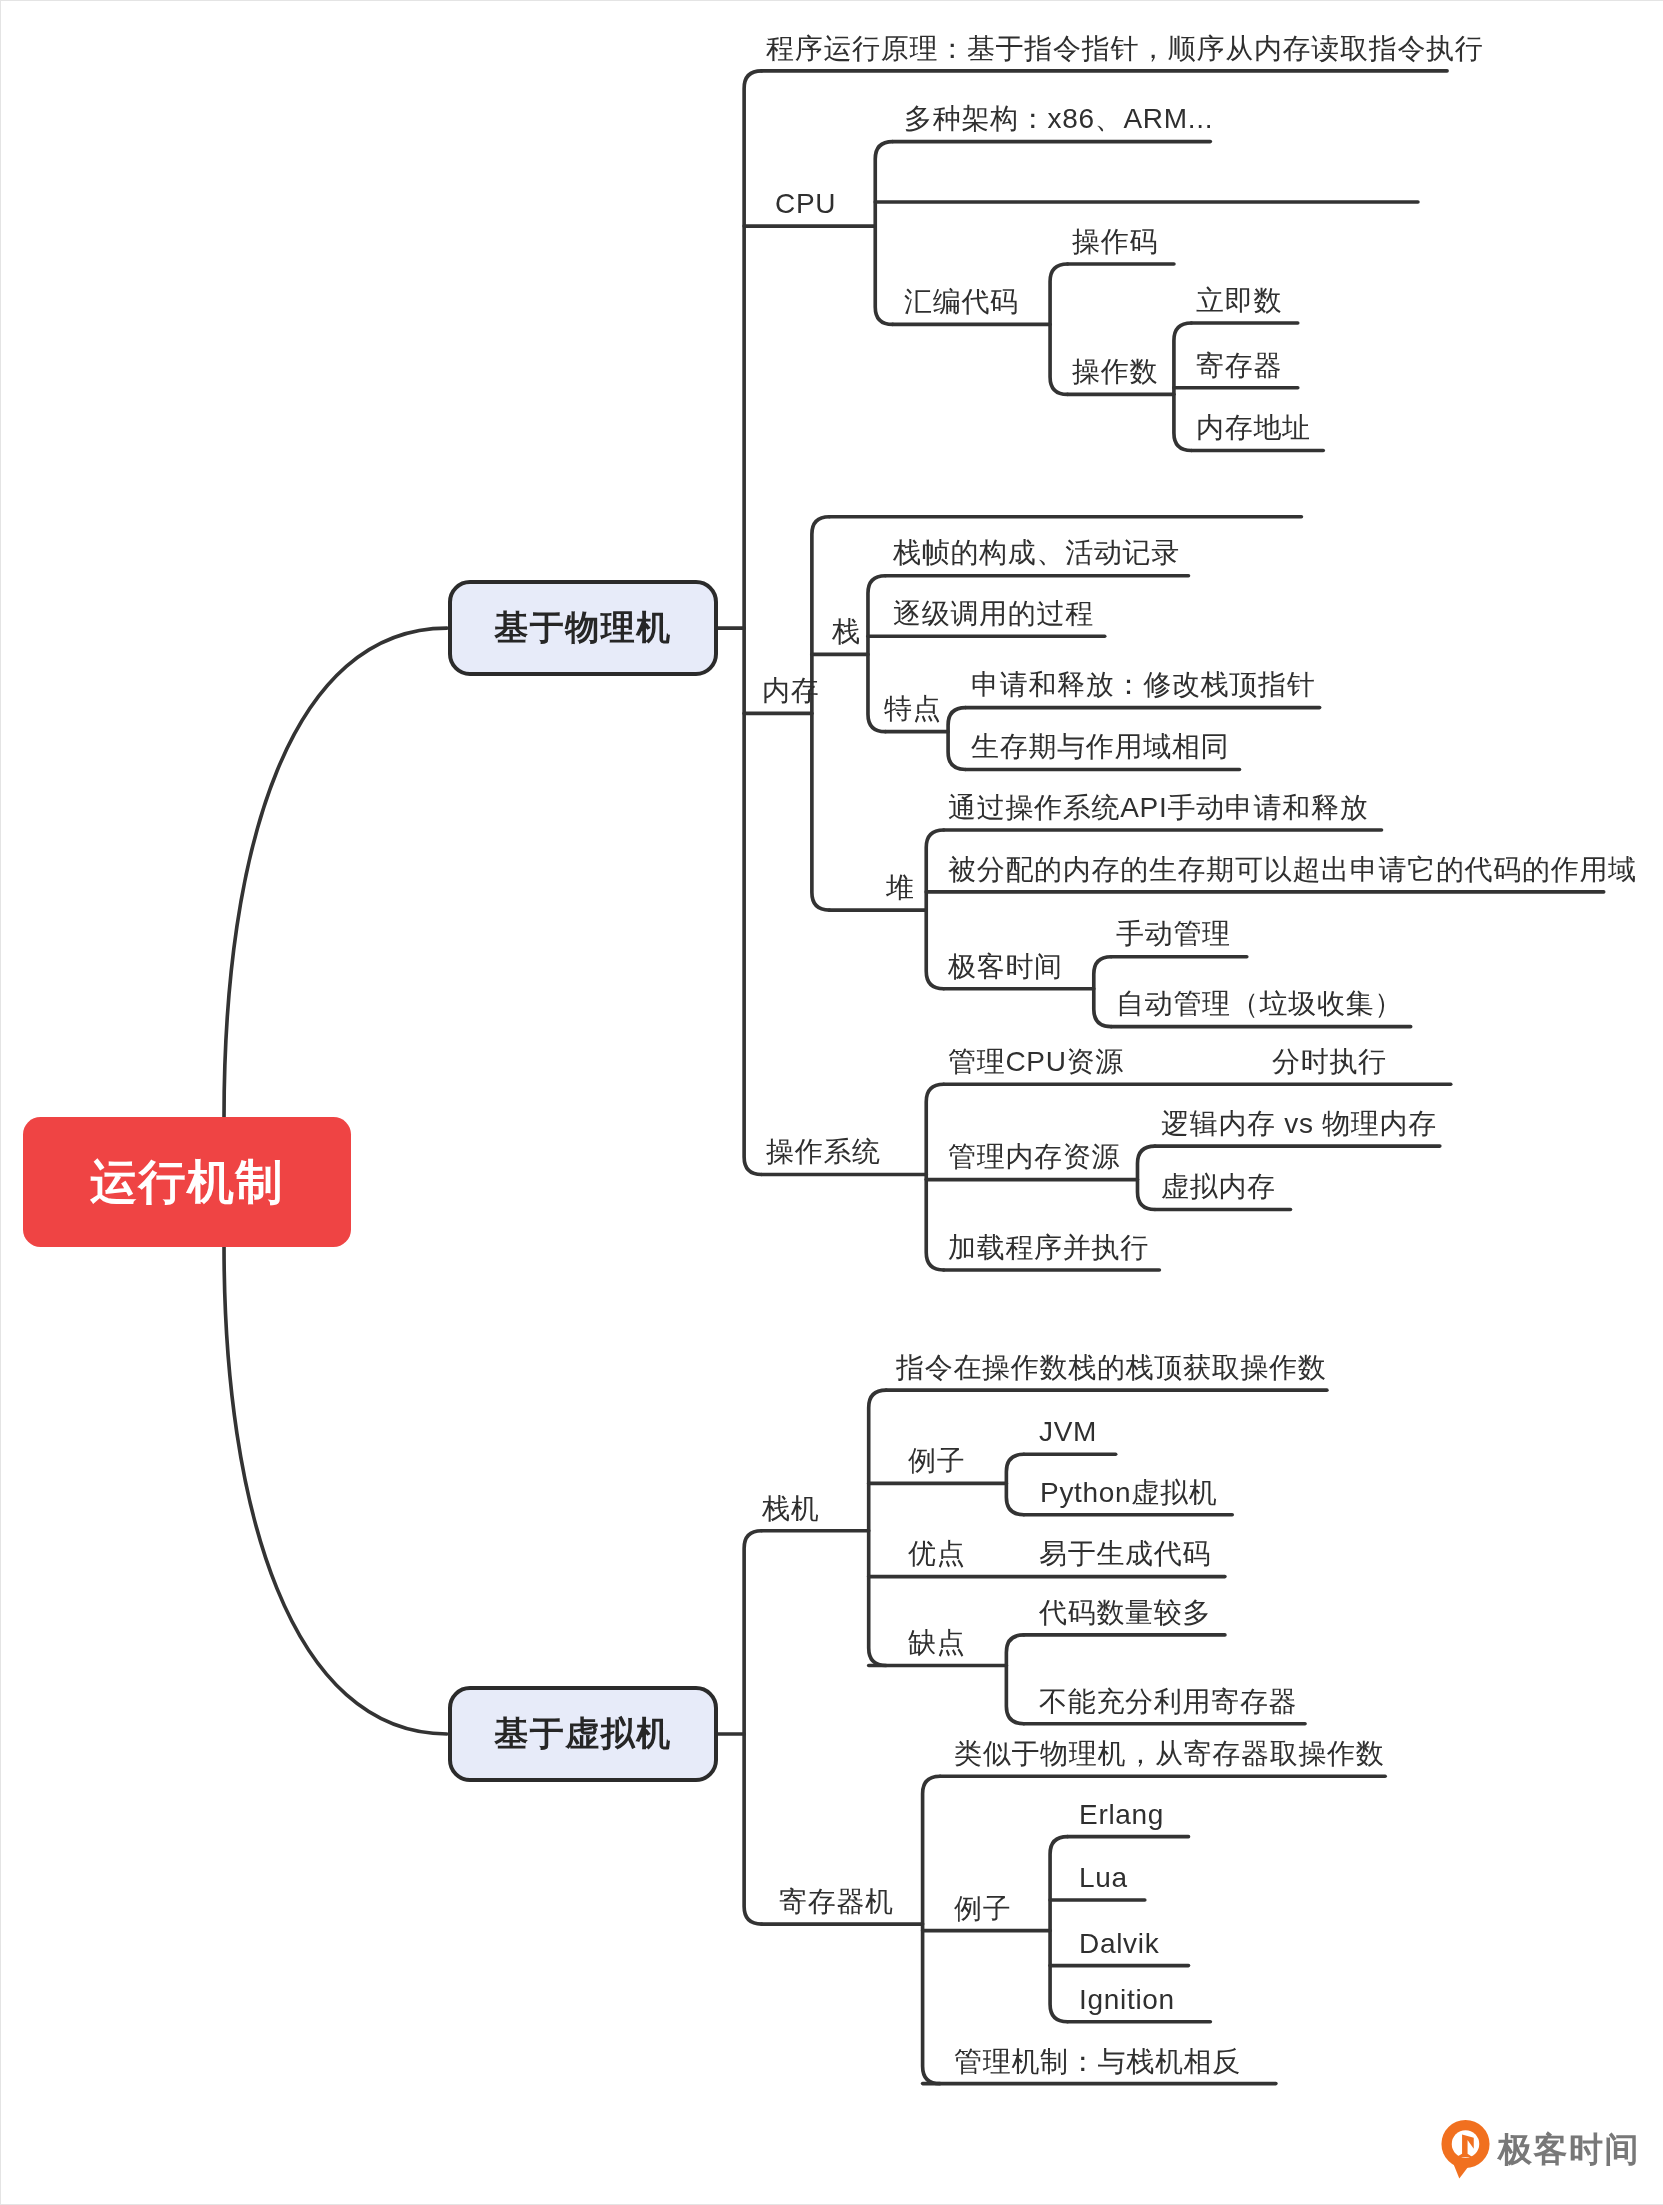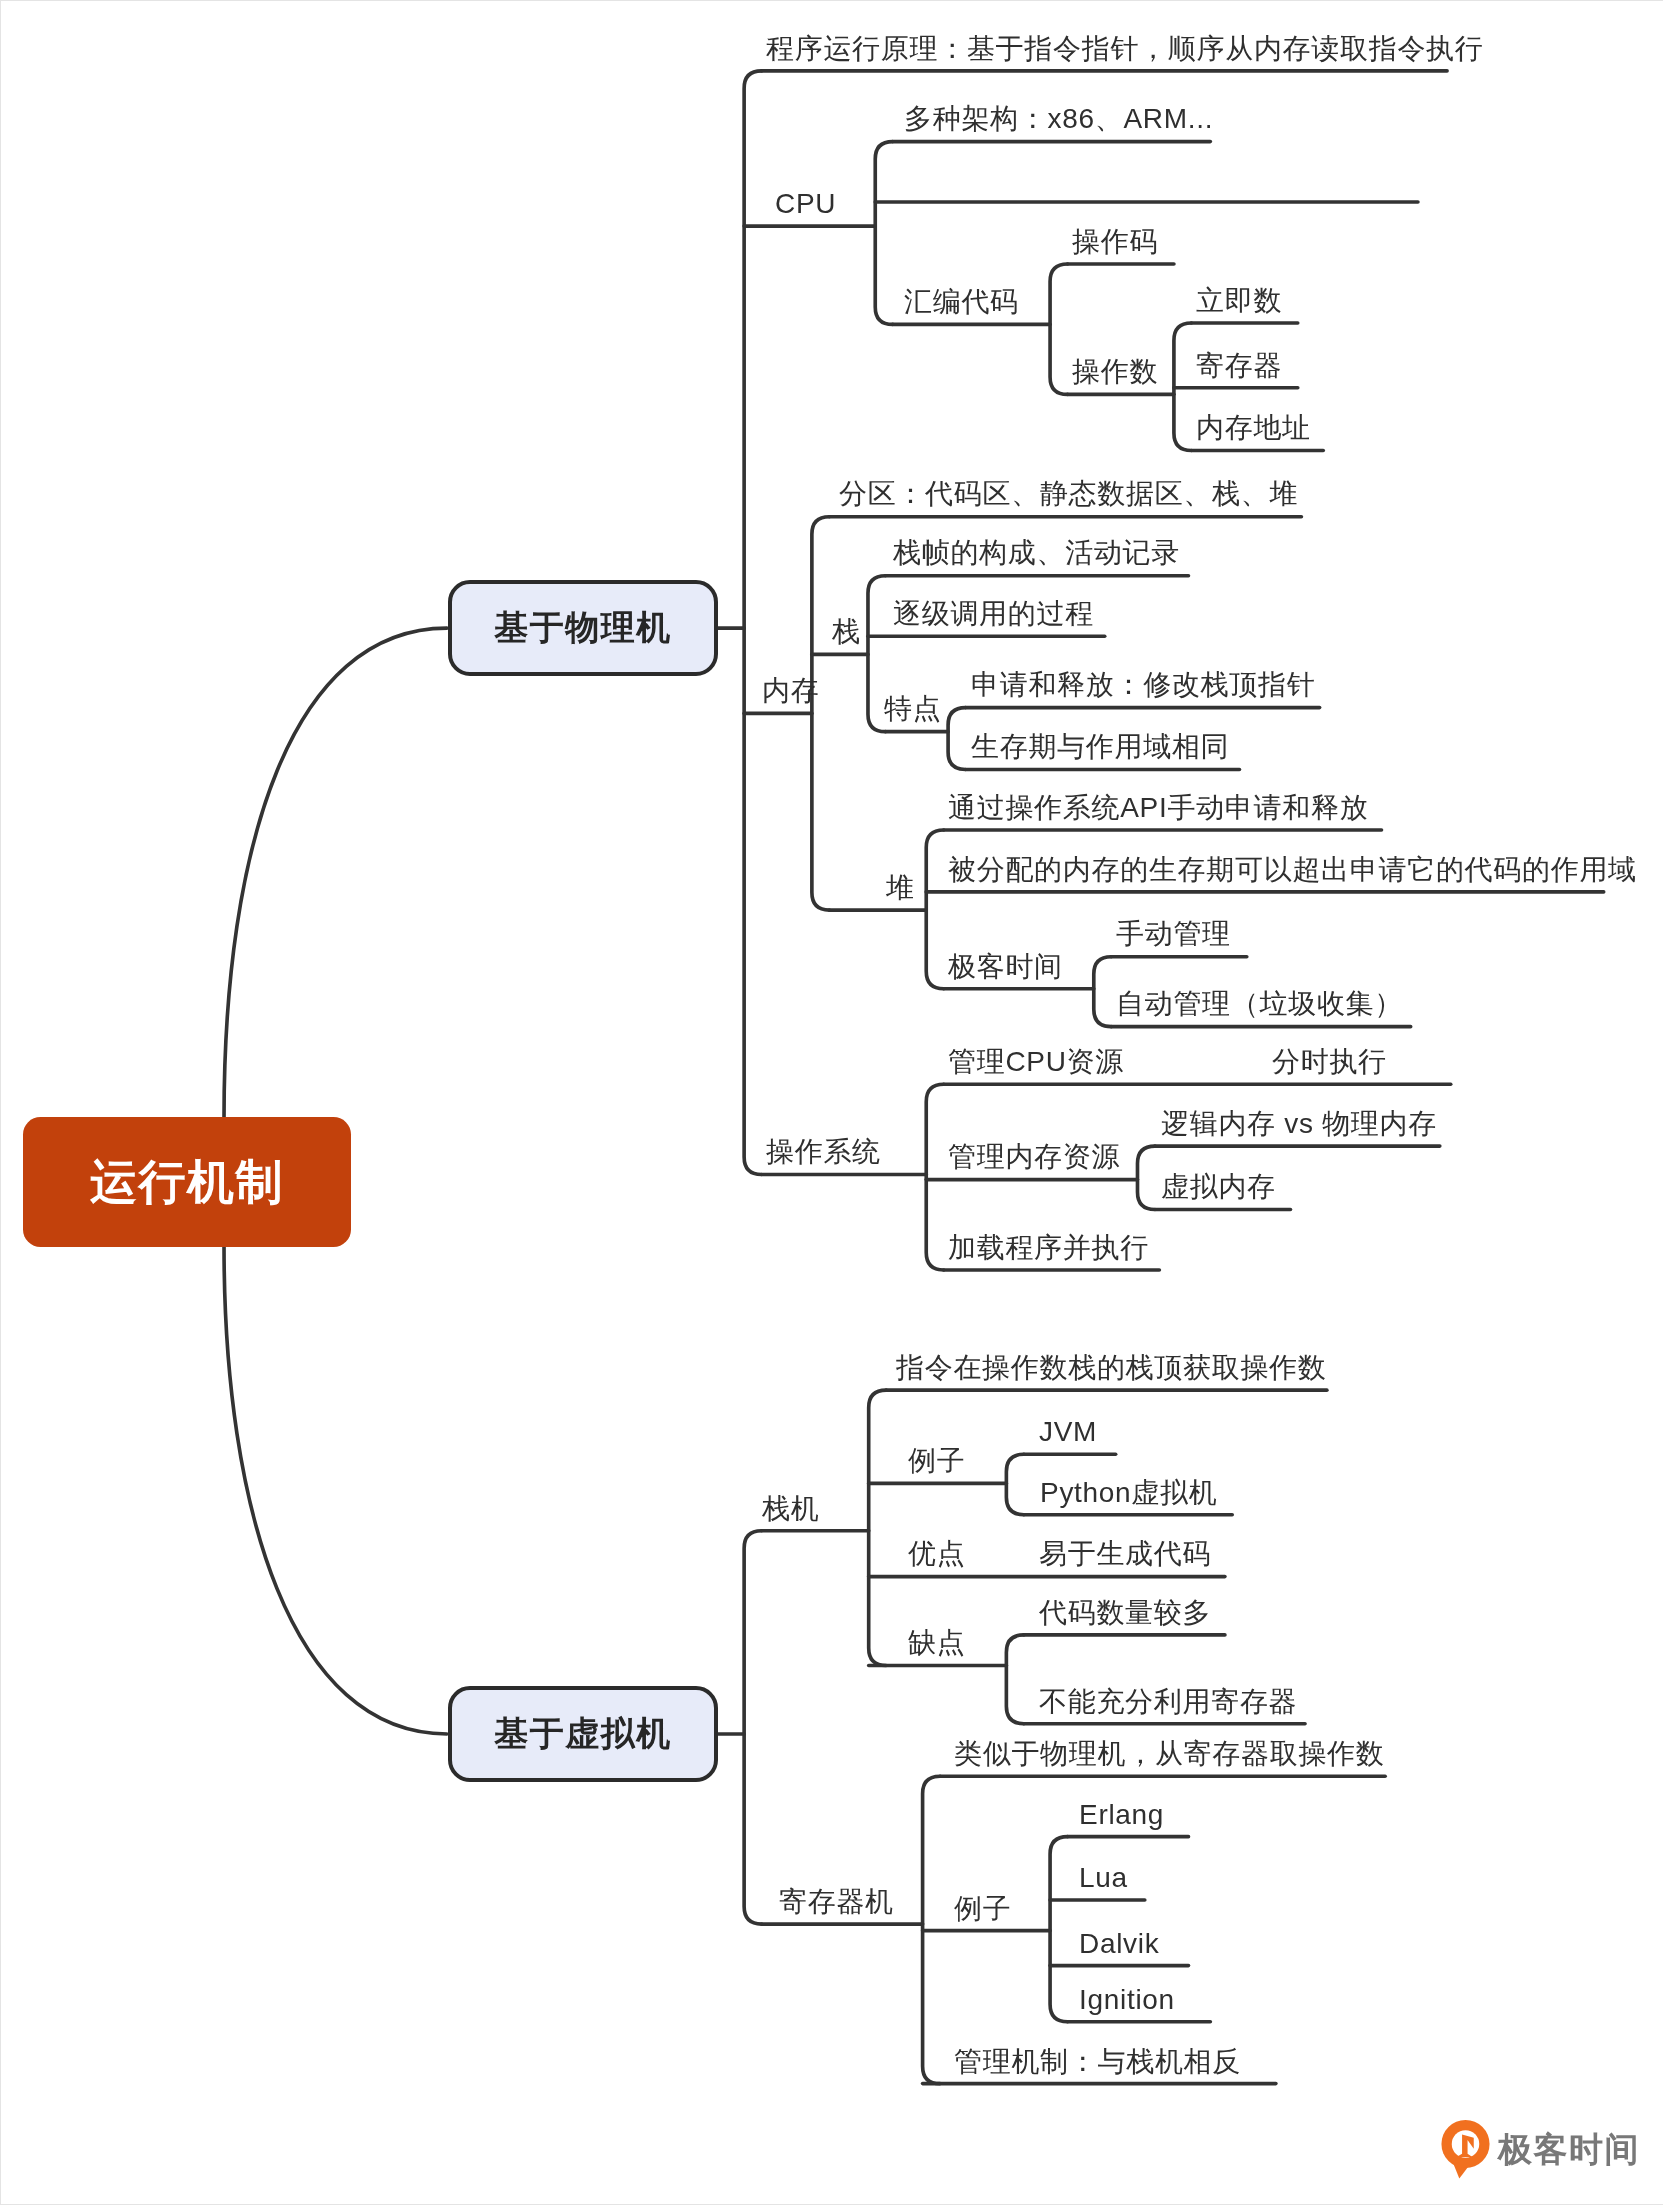--- a/index.html
+++ b/index.html
@@ -24,21 +24,21 @@
     letter-spacing:0.7px;
   }
   .topic-box {
     position:absolute;
     display:flex; align-items:center; justify-content:center;
     box-sizing:border-box;
     white-space:nowrap;
   }
   .root-box {
     left:22px; top:1116px; width:328px; height:130px;
-    background:#c2410c; border-radius:17.5px;
+    background:#ef4444; border-radius:17.5px;
     color:#ffffff; font-size:47px; font-weight:700; letter-spacing:1.5px;
   }
   .branch-box {
     width:270px; height:96px;
     background:#e7ebf9; border:4.4px solid #2b2b2b; border-radius:22px;
     color:#262626; font-size:34px; font-weight:700; letter-spacing:1.5px;
   }
   #phys-box { left:447px; top:579px; }
   #virt-box { left:447px; top:1685px;text-align:right; }
   #logo {
@@ -141,21 +141,20 @@
   <div class="lbl" style="left:774px; top:186px">CPU</div>
   <div class="lbl" style="left:903px; top:101px">多种架构：x86、ARM...</div>
   <div class="lbl" style="left:903px; top:284px">汇编代码</div>
   <div class="lbl" style="left:1071px; top:224px">操作码</div>
   <div class="lbl" style="left:1071px; top:354px">操作数</div>
   <div class="lbl" style="left:1195px; top:283px">立即数</div>
   <div class="lbl" style="left:1195px; top:348px">寄存器</div>
   <div class="lbl" style="left:1195px; top:410px">内存地址</div>
 
   <div class="lbl" style="left:761px; top:673px">内存</div>
-  <div class="lbl" style="left:838px; top:476px">分区：代码区、静态数据区、栈、堆</div>
   <div class="lbl" style="left:831px; top:614px">栈</div>
   <div class="lbl" style="left:892px; top:535px">栈帧的构成、活动记录</div>
   <div class="lbl" style="left:892px; top:596px">逐级调用的过程</div>
   <div class="lbl" style="left:883px; top:691px">特点</div>
   <div class="lbl" style="left:970px; top:667px">申请和释放：修改栈顶指针</div>
   <div class="lbl" style="left:970px; top:729px">生存期与作用域相同</div>
   <div class="lbl" style="left:885px; top:870px">堆</div>
   <div class="lbl" style="left:947px; top:790px">通过操作系统API手动申请和释放</div>
   <div class="lbl" style="left:947px; top:852px">被分配的内存的生存期可以超出申请它的代码的作用域</div>
   <div class="lbl" style="left:947px; top:949px">极客时间</div>

